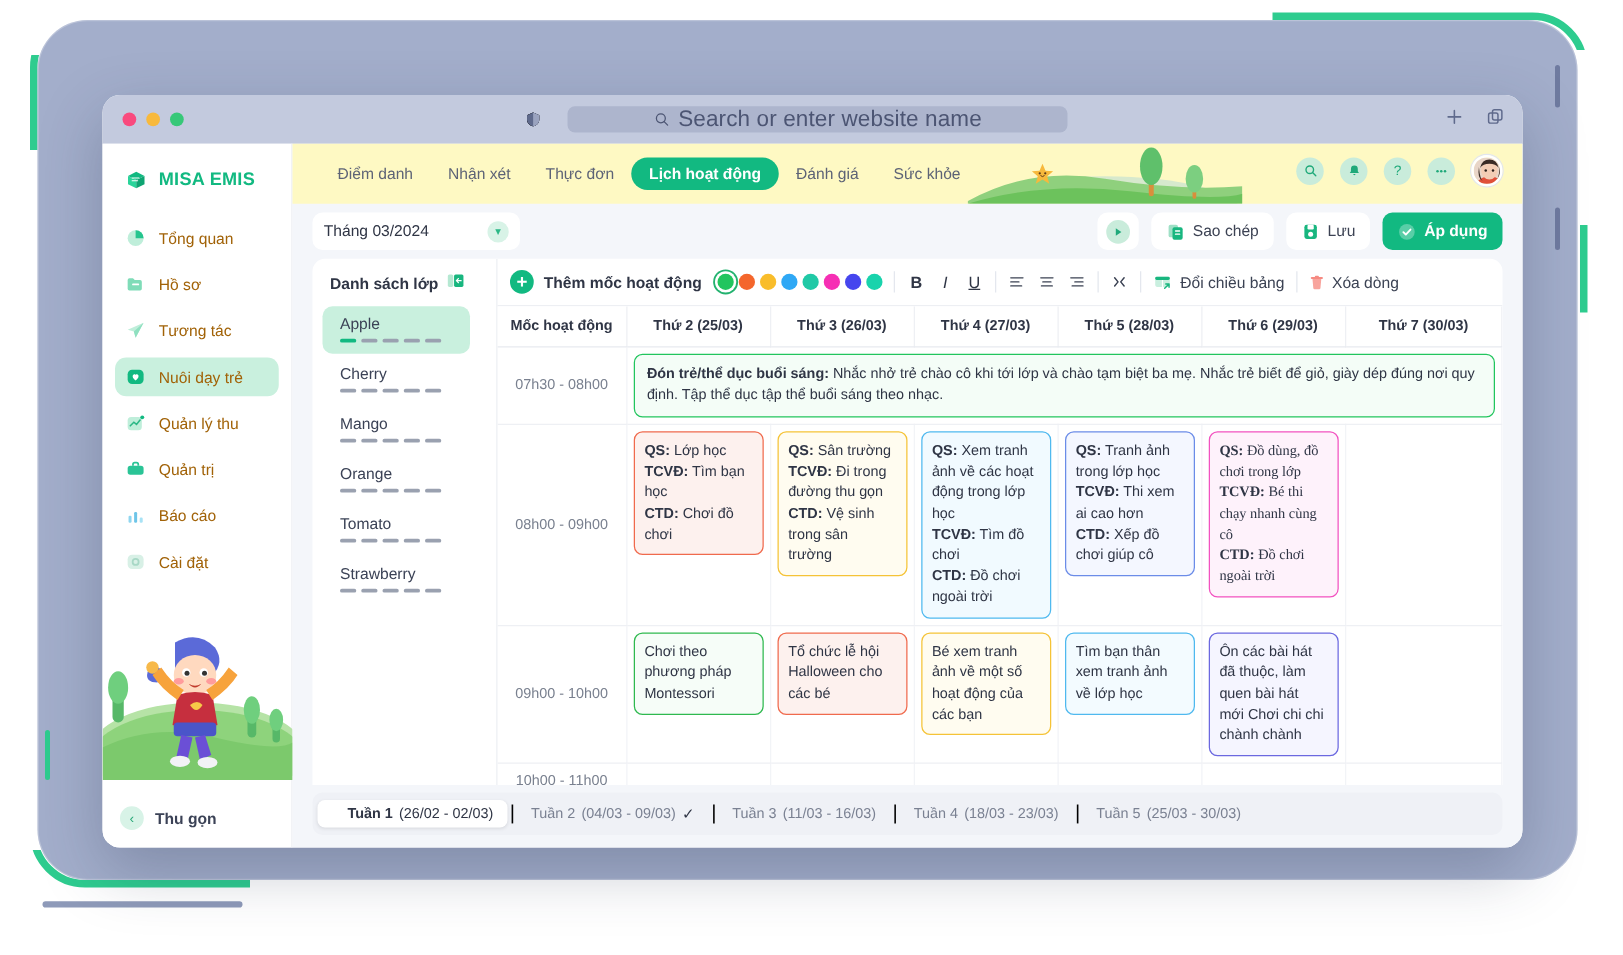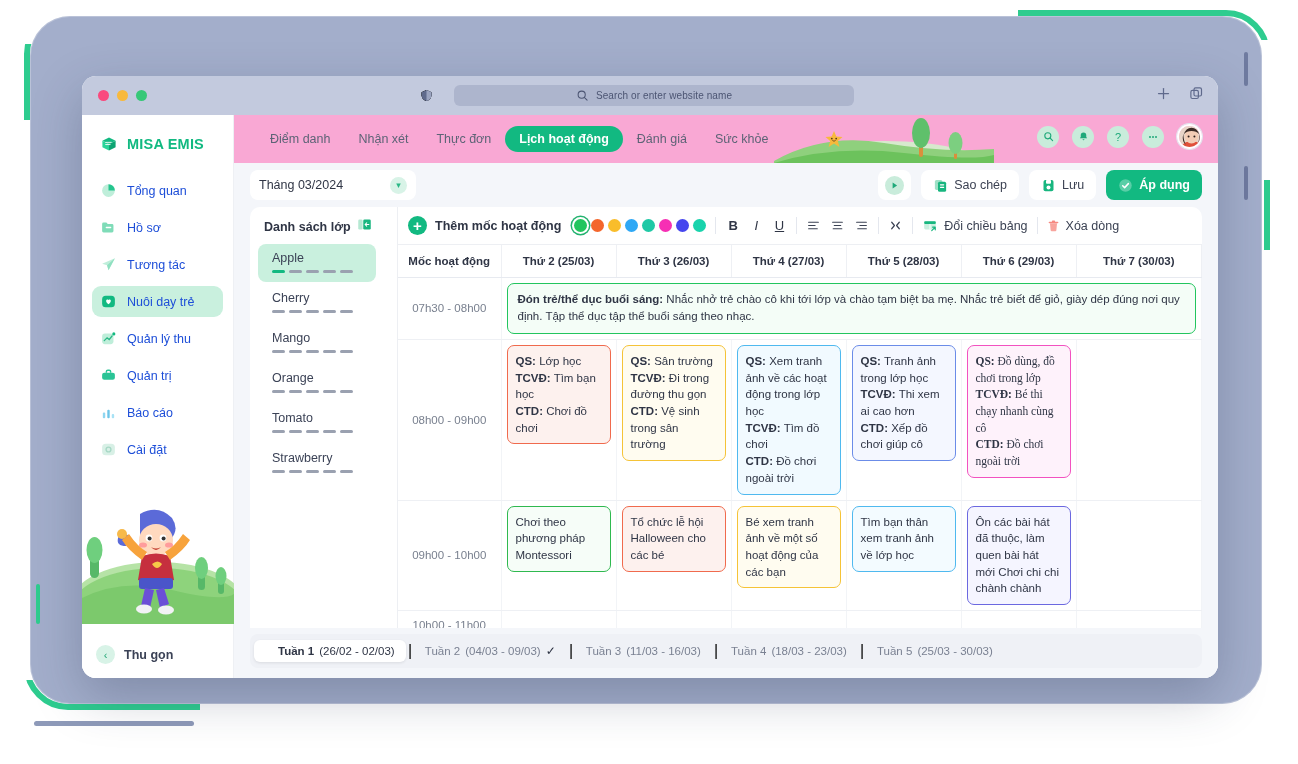--- a/index.html
+++ b/index.html
@@ -35,48 +35,48 @@
 
   .titlebar { height:39px; background:#c3cade; display:flex; align-items:center;
     position:relative; }
   .dots { display:flex; gap:8px; margin-left:16px; }
   .dot { width:11px; height:11px; border-radius:50%; }
   .dot.r{background:#f94a7e;} .dot.y{background:#f8b93c;} .dot.g{background:#37c878;}
   .shield { position:absolute; left:338px; top:12px; width:13px; height:15px; }
   .urlbar { position:absolute; left:372px; top:9px; width:400px; height:21px;
     background:#adb5cd; border-radius:6px; display:flex; align-items:center;
     justify-content:center; gap:7px; }
-  .urlbar span { font-size:10px; color:#4c5573; letter-spacing:.1px;}
+  .urlbar span { font-size:18px; color:#4c5573; letter-spacing:.1px;}
   .tb-right { position:absolute; right:14px; top:10px; display:flex; gap:18px; align-items:center;}
 
   
   .app { display:flex; height:563px; background:#fff; }
 
   
   .sidebar { width:152px; background:#fff; position:relative; flex:0 0 152px;
     border-right:1px solid #eef0f4; }
   .brand { display:flex; align-items:center; gap:7px; padding:18px 0 0 16px; }
   .brand-txt { color:#12b981; font-weight:bold; font-size:14.5px; letter-spacing:.2px;}
   .nav { margin-top:20px; padding:0 10px; }
   .nav-item { display:flex; align-items:center; gap:10px; height:31px; padding:0 8px;
     border-radius:9px; margin-bottom:6px; cursor:pointer; }
   .nav-item.active { background:#c9f0de; }
-  .nav-label { font-size:12.5px; color:#1d4ed8; }
+  .nav-label { font-size:12.5px; color:#a16207; }
   .nav-ic { width:17px; height:17px; flex:0 0 17px; position:relative; }
 
   .kid-art { position:absolute; bottom:54px; left:0; width:152px; height:150px; overflow:hidden; }
   .collapse { position:absolute; bottom:14px; left:14px; display:flex; align-items:center; gap:9px; cursor:pointer;}
   .collapse-c { width:19px; height:19px; border-radius:50%; background:#d8f3e7; color:#27a878;
     font-size:11px; display:flex; align-items:center; justify-content:center;}
   .collapse span.t { font-size:12.5px; color:#3b4256; font-weight:bold;}
 
   
   .main { flex:1; display:flex; flex-direction:column; background:#f4f6fa; min-width:0;}
 
-  .topnav { height:48px; background:#f9a8d4; display:flex; align-items:center;
+  .topnav { height:48px; background:#fef9c3; display:flex; align-items:center;
     padding-left:22px; position:relative; }
   .tab { font-size:12.5px; color:#5d6376; padding:6px 14px; border-radius:15px; cursor:pointer; white-space:nowrap;}
   .tab.active { background:#12b981; color:#fff; font-weight:bold; }
   .hill { position:absolute; left:540px; top:0; width:220px; height:48px; overflow:hidden;}
   .topnav-right { position:absolute; right:16px; top:9px; display:flex; gap:13px; align-items:center;}
   .circ { width:22px; height:22px; border-radius:50%; background:#c9ecdb; display:flex;
     align-items:center; justify-content:center; color:#1fa97a; font-size:11px; cursor:pointer;}
   .avatar { width:25px; height:25px; border-radius:50%; overflow:hidden; border:2px solid #fff;
     box-shadow:0 0 0 1px #e2e6ef; }
 

